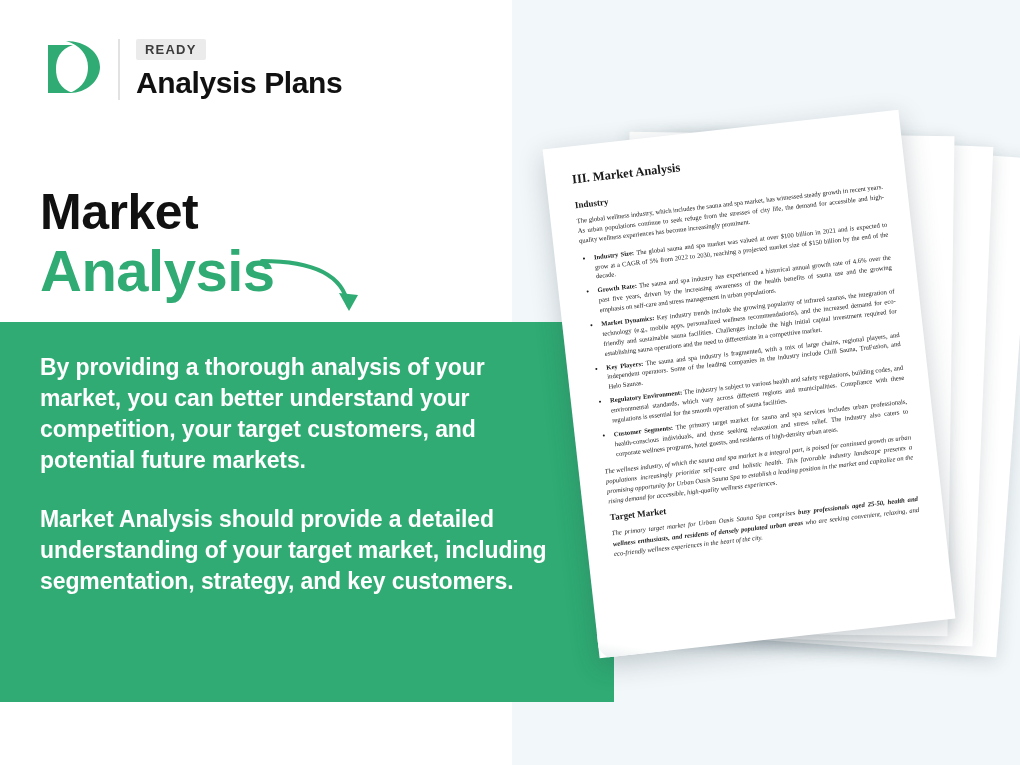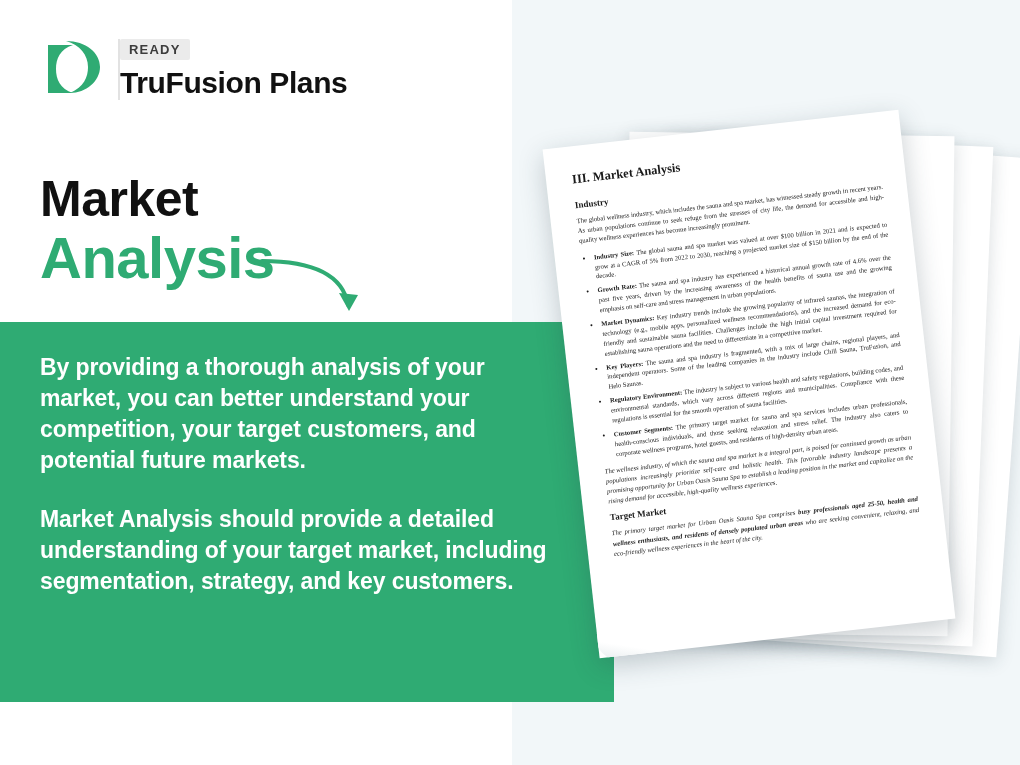--- a/index.html
+++ b/index.html
@@ -47,20 +47,21 @@
     align-items: center;
   }
   .logo-mark {
     width: 68px;
     height: 68px;
     position: relative;
     flex: none;
   }
   .logo-text {
     margin-left: 10px;
+    padding-left: 16px;
     border-left: 2px solid #e2e2e2;
   }
   .ready-badge {
     display: inline-block;
     background: #ebebeb;
     color: #3c3c3c;
     font-size: 13px;
     font-weight: bold;
     letter-spacing: 1.2px;
     padding: 3px 9px 3px 9px;
@@ -70,21 +71,21 @@
     font-size: 30px;
     font-weight: bold;
     color: #111111;
     letter-spacing: -0.4px;
     margin-top: 6px;
   }
   
   .title-block {
     position: absolute;
     left: 40px;
-    top: 173px;
+    top: 186px;
   }
   .title-main {
     font-size: 50px;
     font-weight: bold;
     color: #111111;
     line-height: 1.05;
     letter-spacing: -0.5px;
   }
   .title-sub {
     font-size: 58px;
@@ -227,21 +228,21 @@
   <div class="logo">
     <div class="logo-mark">
       <svg width="68" height="68" viewBox="0 0 68 68">
         <path d="M8 10 L8 58 L33 58 C20 54 16 44 16 34 C16 24 20 14 33 10 Z" fill="#2fab73"></path>
         <path d="M26 6 C46 6 60 18 60 32 C60 46 46 58 30 58 C44 52 48 42 48 32 C48 20 40 10 26 6 Z" fill="#2fab73"></path>
         <path d="M28 20 L48 33 L28 46 Z" fill="#ffffff"></path>
       </svg>
     </div>
     <div class="logo-text">
       <span class="ready-badge">READY</span>
-      <div class="brand-name">TruFusion Plans</div>
+      <div class="brand-name">Analysis Plans</div>
     </div>
   </div>
 
   <div class="title-block">
     <div class="title-main">Market</div>
     <div class="title-sub">Analysis</div>
   </div>
 
   <svg class="arrow-svg" width="110" height="70" viewBox="0 0 110 70">
     <path d="M4 6 C55 6 85 20 90 50" stroke="#2fab73" stroke-width="4" fill="none" stroke-linecap="round"></path>

